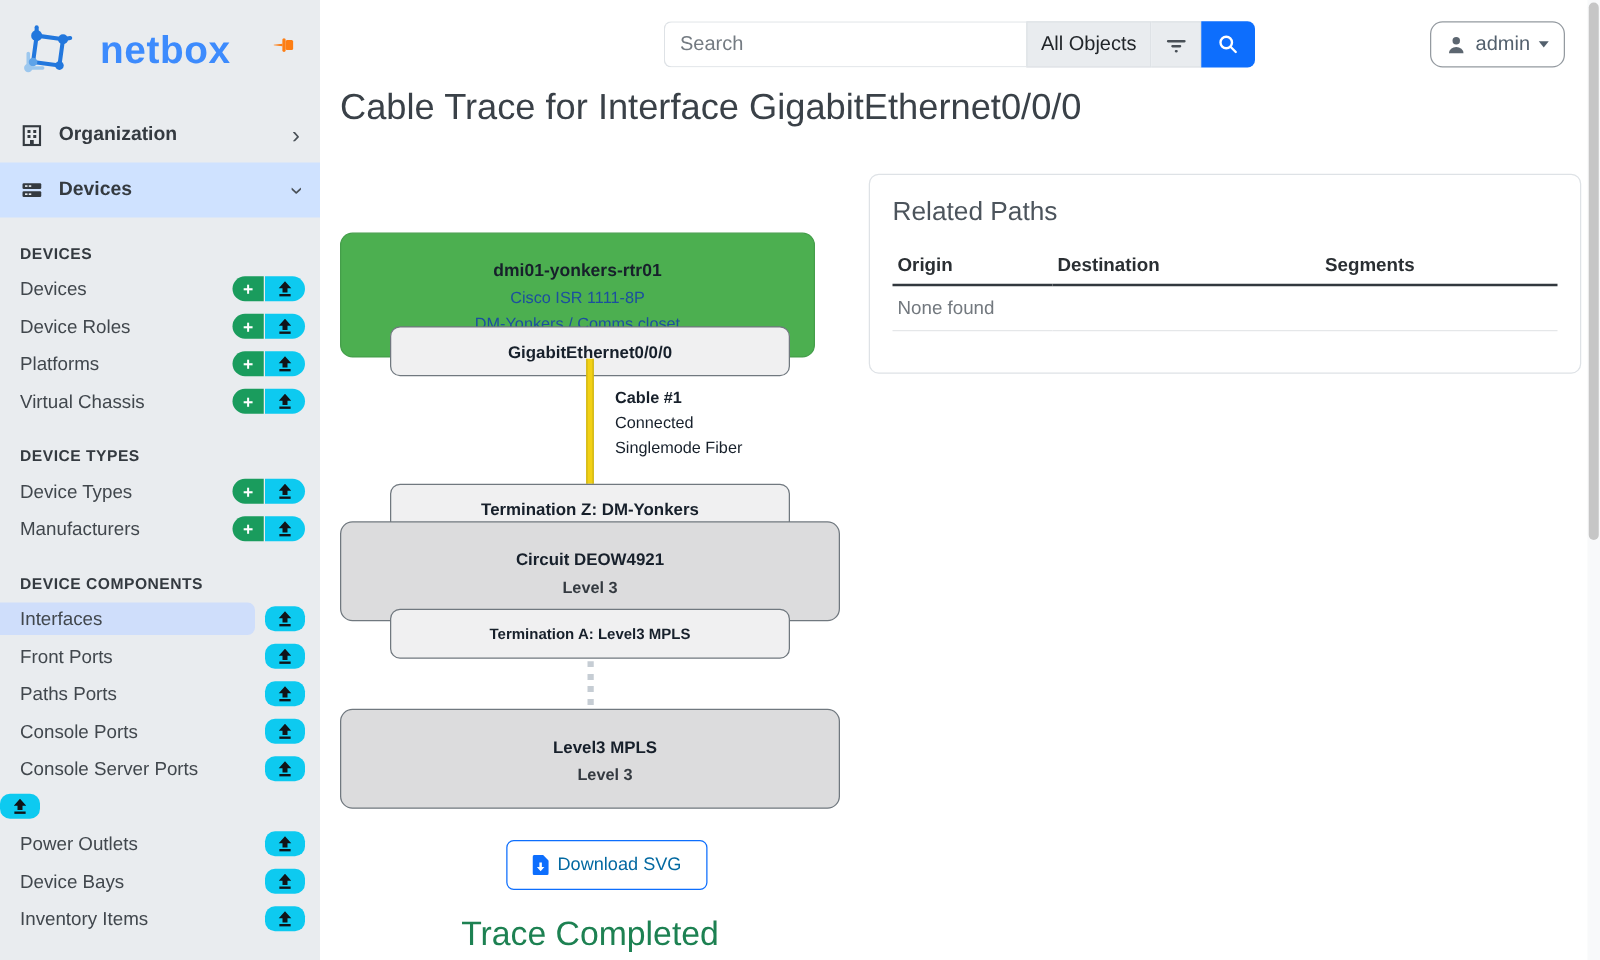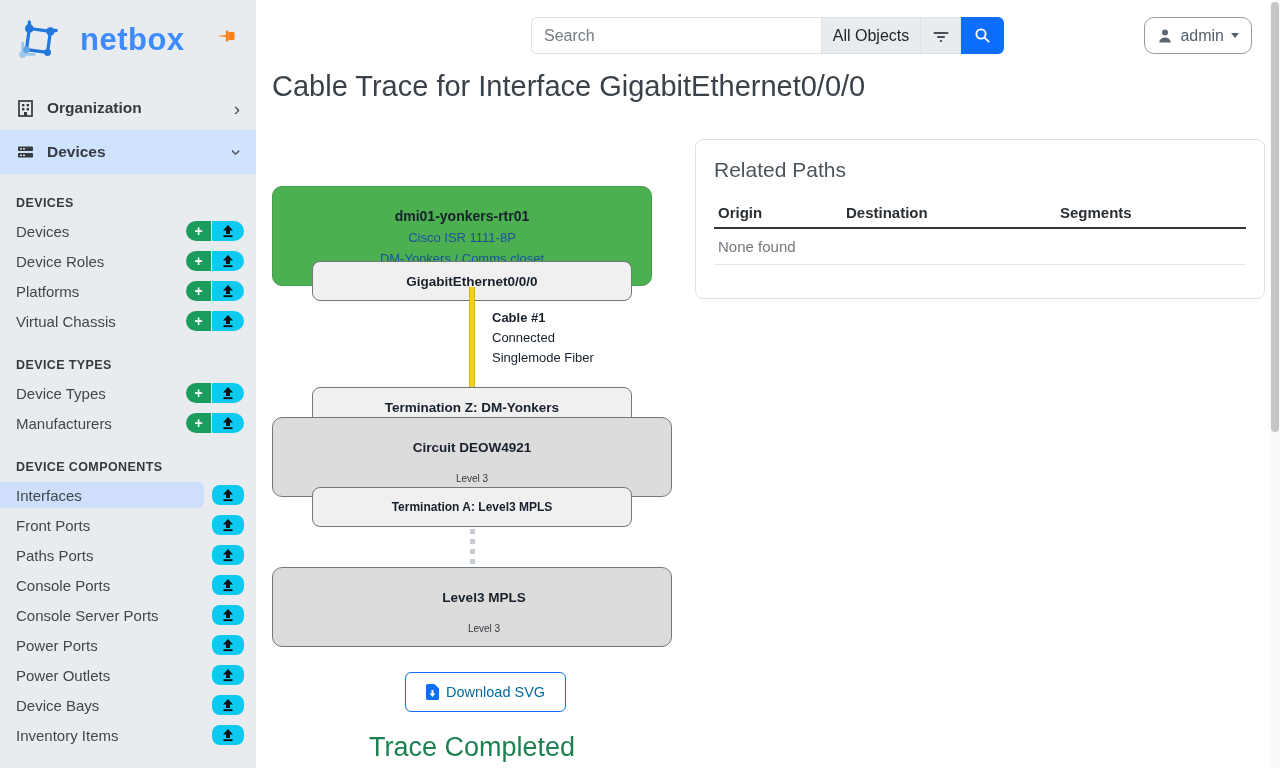--- a/index.html
+++ b/index.html
@@ -70,21 +70,21 @@
                font-size:13.5px; font-weight:bold; color:#17202b; }
   .cable-line { position:absolute; left:197px; top:130px; width:6px; height:100px; background:#f2d116;
                 border-left:1px solid #cdb312; border-right:1px solid #cdb312; }
   .cable-text { position:absolute; left:220px; top:151px; font-size:13px; color:#17202b; line-height:20px; }
   .cable-label { font-weight:bold; cursor:pointer; }
   .termz-box { left:40px; top:230px; width:320px; height:40px; background:#f0f0f1; border-radius:8px;
                display:flex; align-items:center; justify-content:center;
                font-size:13.5px; font-weight:bold; color:#17202b; }
   .circuit-box { left:0; top:260px; width:400px; height:80px; background:#dcdcdd; padding-top:22px; }
   .circuit-name { font-size:13.5px; font-weight:bold; color:#17202b; cursor:pointer; }
-  .circuit-sub { font-size:10px; color:#343a40; margin-top:18px; }
+  .circuit-sub { font-size:13px; color:#343a40; margin-top:7px;font-weight:bold; }
   .terma-box { left:40px; top:330px; width:320px; height:40px; background:#f0f0f1; border-radius:8px;
                display:flex; align-items:center; justify-content:center;
                font-size:12px; font-weight:bold; color:#17202b; }
   .dotted-line { position:absolute; left:198px; top:372px; width:5px; height:38px;
                  background:repeating-linear-gradient(to bottom,#c6cdd4 0 5px,transparent 5px 10px); }
   .provider-box { left:0; top:410px; width:400px; height:80px; background:#dcdcdd; padding-top:22px;padding-left:24px; }
 
   .download-btn { position:absolute; left:133px; top:515px; height:40px; padding:0 20px;
                   background:#fff; border:1px solid #0d6efd; border-radius:6px;
                   display:flex; align-items:center; gap:7px; color:#0369a1; font-size:14.5px; cursor:pointer; }
@@ -301,23 +301,20 @@
         <span class="side-label">Console Server Ports</span>
       </div>
     <button class="btn-import solo">
         <svg width="14" height="14" viewBox="0 0 14 14">
           <polygon points="7,1 12,6.5 9,6.5 9,10 5,10 5,6.5 2,6.5" fill="#101418"></polygon>
           <rect x="2.5" y="11.2" width="9" height="1.9" fill="#101418"></rect>
         </svg>
       </button>
   </div>
   <div class="side-row">
-    <div class="label-wrap">
-        <span class="side-label">Power Ports</span>
-      </div>
     <button class="btn-import solo">
         <svg width="14" height="14" viewBox="0 0 14 14">
           <polygon points="7,1 12,6.5 9,6.5 9,10 5,10 5,6.5 2,6.5" fill="#101418"></polygon>
           <rect x="2.5" y="11.2" width="9" height="1.9" fill="#101418"></rect>
         </svg>
       </button>
   </div>
   <div class="side-row">
     <div class="label-wrap">
         <span class="side-label">Power Outlets</span>

